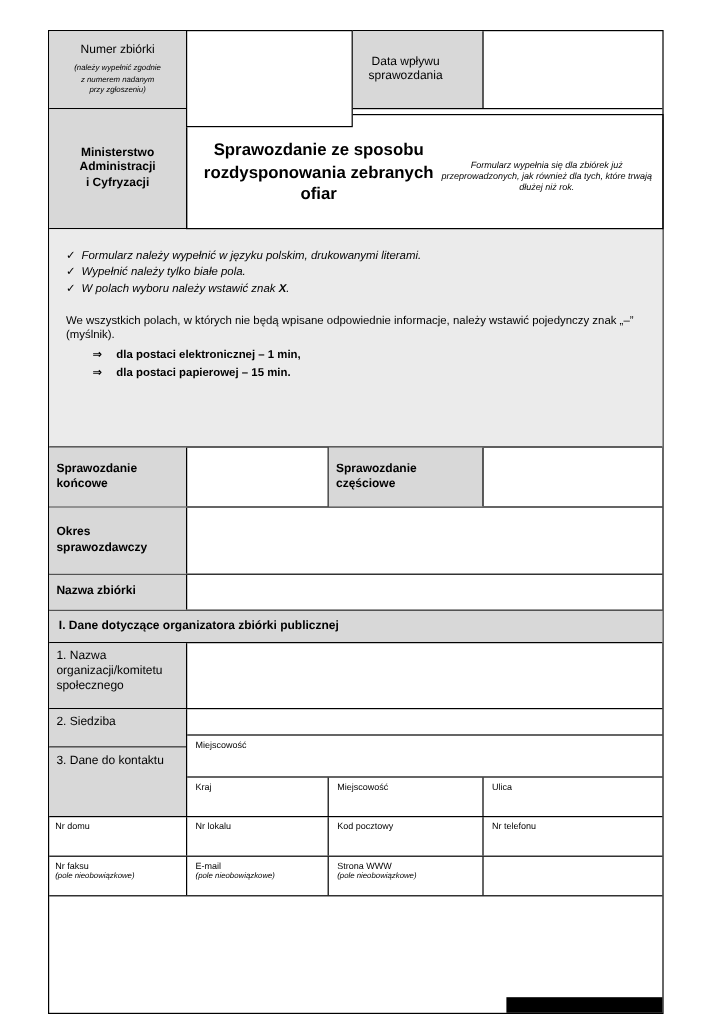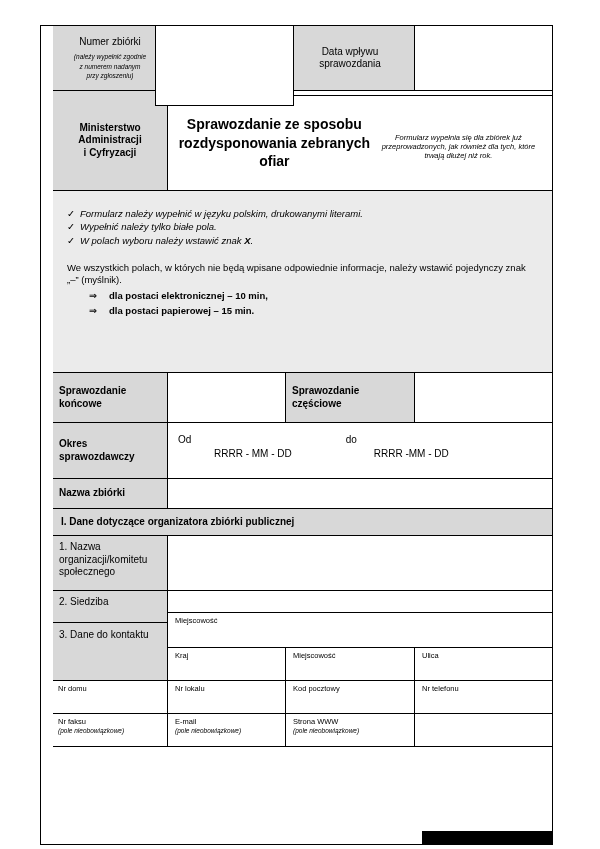--- a/index.html
+++ b/index.html
@@ -3,21 +3,21 @@
 <meta charset="utf-8">
 <style>
   * { margin:0; padding:0; box-sizing:border-box; }
   html, body { background:#ffffff; }
   body { font-family:"Liberation Sans","DejaVu Sans",sans-serif; color:#000; }
 
   .page { position:relative; width:600px; height:849px; background:#fff; overflow:hidden; }
   .form { position:absolute; left:40px; top:25px; width:513px; height:820px;
           border:1px solid #000; background:#fff; display:flex; flex-direction:column; }
 
-  .row  { display:flex; border-bottom:1px solid #000; flex-shrink:0;margin-left:12px; }
+  .row  { display:flex; border-bottom:1px solid #000; flex-shrink:0; }
   .gray { background:#d8d8d8; }
   .c    { border-right:1px solid #000; }
   .last { flex:1; }
   .w1 { width:115px; } .w2 { width:118px; } .w3 { width:129px; }
 
   .vcenter { display:flex; flex-direction:column; justify-content:center; }
   .lbl  { font-size:10px; line-height:1.25; }
   .b    { font-weight:bold; }
   .pre  { white-space:pre-line; }
   .small-note { font-size:6.5px; font-style:italic; line-height:1.45; }
@@ -113,48 +113,38 @@
           <div class="form-subtitle">Formularz wypełnia się dla zbiórek już przeprowadzonych, jak również dla tych, które trwają dłużej niż rok.</div>
         </div>
       </div>
     </div>
 
     <div class="row r3">
       <div class="il"><span class="chk">✓</span><span>Formularz należy wypełnić w języku polskim, drukowanymi literami.</span></div>
       <div class="il"><span class="chk">✓</span><span>Wypełnić należy tylko białe pola.</span></div>
       <div class="il"><span class="chk">✓</span><span>W polach wyboru należy wstawić znak </span><span class="b">X</span><span>.</span></div>
       <div class="dash">We wszystkich polach, w których nie będą wpisane odpowiednie informacje, należy wstawić pojedynczy znak „–” (myślnik).</div>
-      <div class="ti b"><span class="arr">⇒</span><span>dla postaci elektronicznej – 10 min,</span></div>
+      <div class="ti b"><span class="arr">⇒</span><span>dla postaci elektronicznej – 1 min,</span></div>
       <div class="ti b"><span class="arr">⇒</span><span>dla postaci papierowej – 15 min.</span></div>
     </div>
 
     <div class="row r4">
       <div class="c w1 gray vcenter pad-l">
         <div class="lbl b">Sprawozdanie końcowe</div>
       </div>
       <div class="c w2"></div>
       <div class="c w3 gray vcenter pad-l">
         <div class="lbl b">Sprawozdanie częściowe</div>
       </div>
       <div class="last"></div>
     </div>
 
     <div class="row r5">
       <div class="c w1 gray vcenter pad-l">
         <div class="lbl b">Okres sprawozdawczy</div>
-      </div>
-      <div class="last period">
-        <div class="pg g1">
-          <div>Od</div>
-          <div class="fmt1">RRRR - MM - DD</div>
-        </div>
-        <div class="pg">
-          <div>do</div>
-          <div class="fmt2">RRRR -MM - DD</div>
-        </div>
       </div>
     </div>
 
     <div class="row r6">
       <div class="c w1 gray vcenter pad-l">
         <div class="lbl b">Nazwa zbiórki</div>
       </div>
       <div class="last"></div>
     </div>
 

